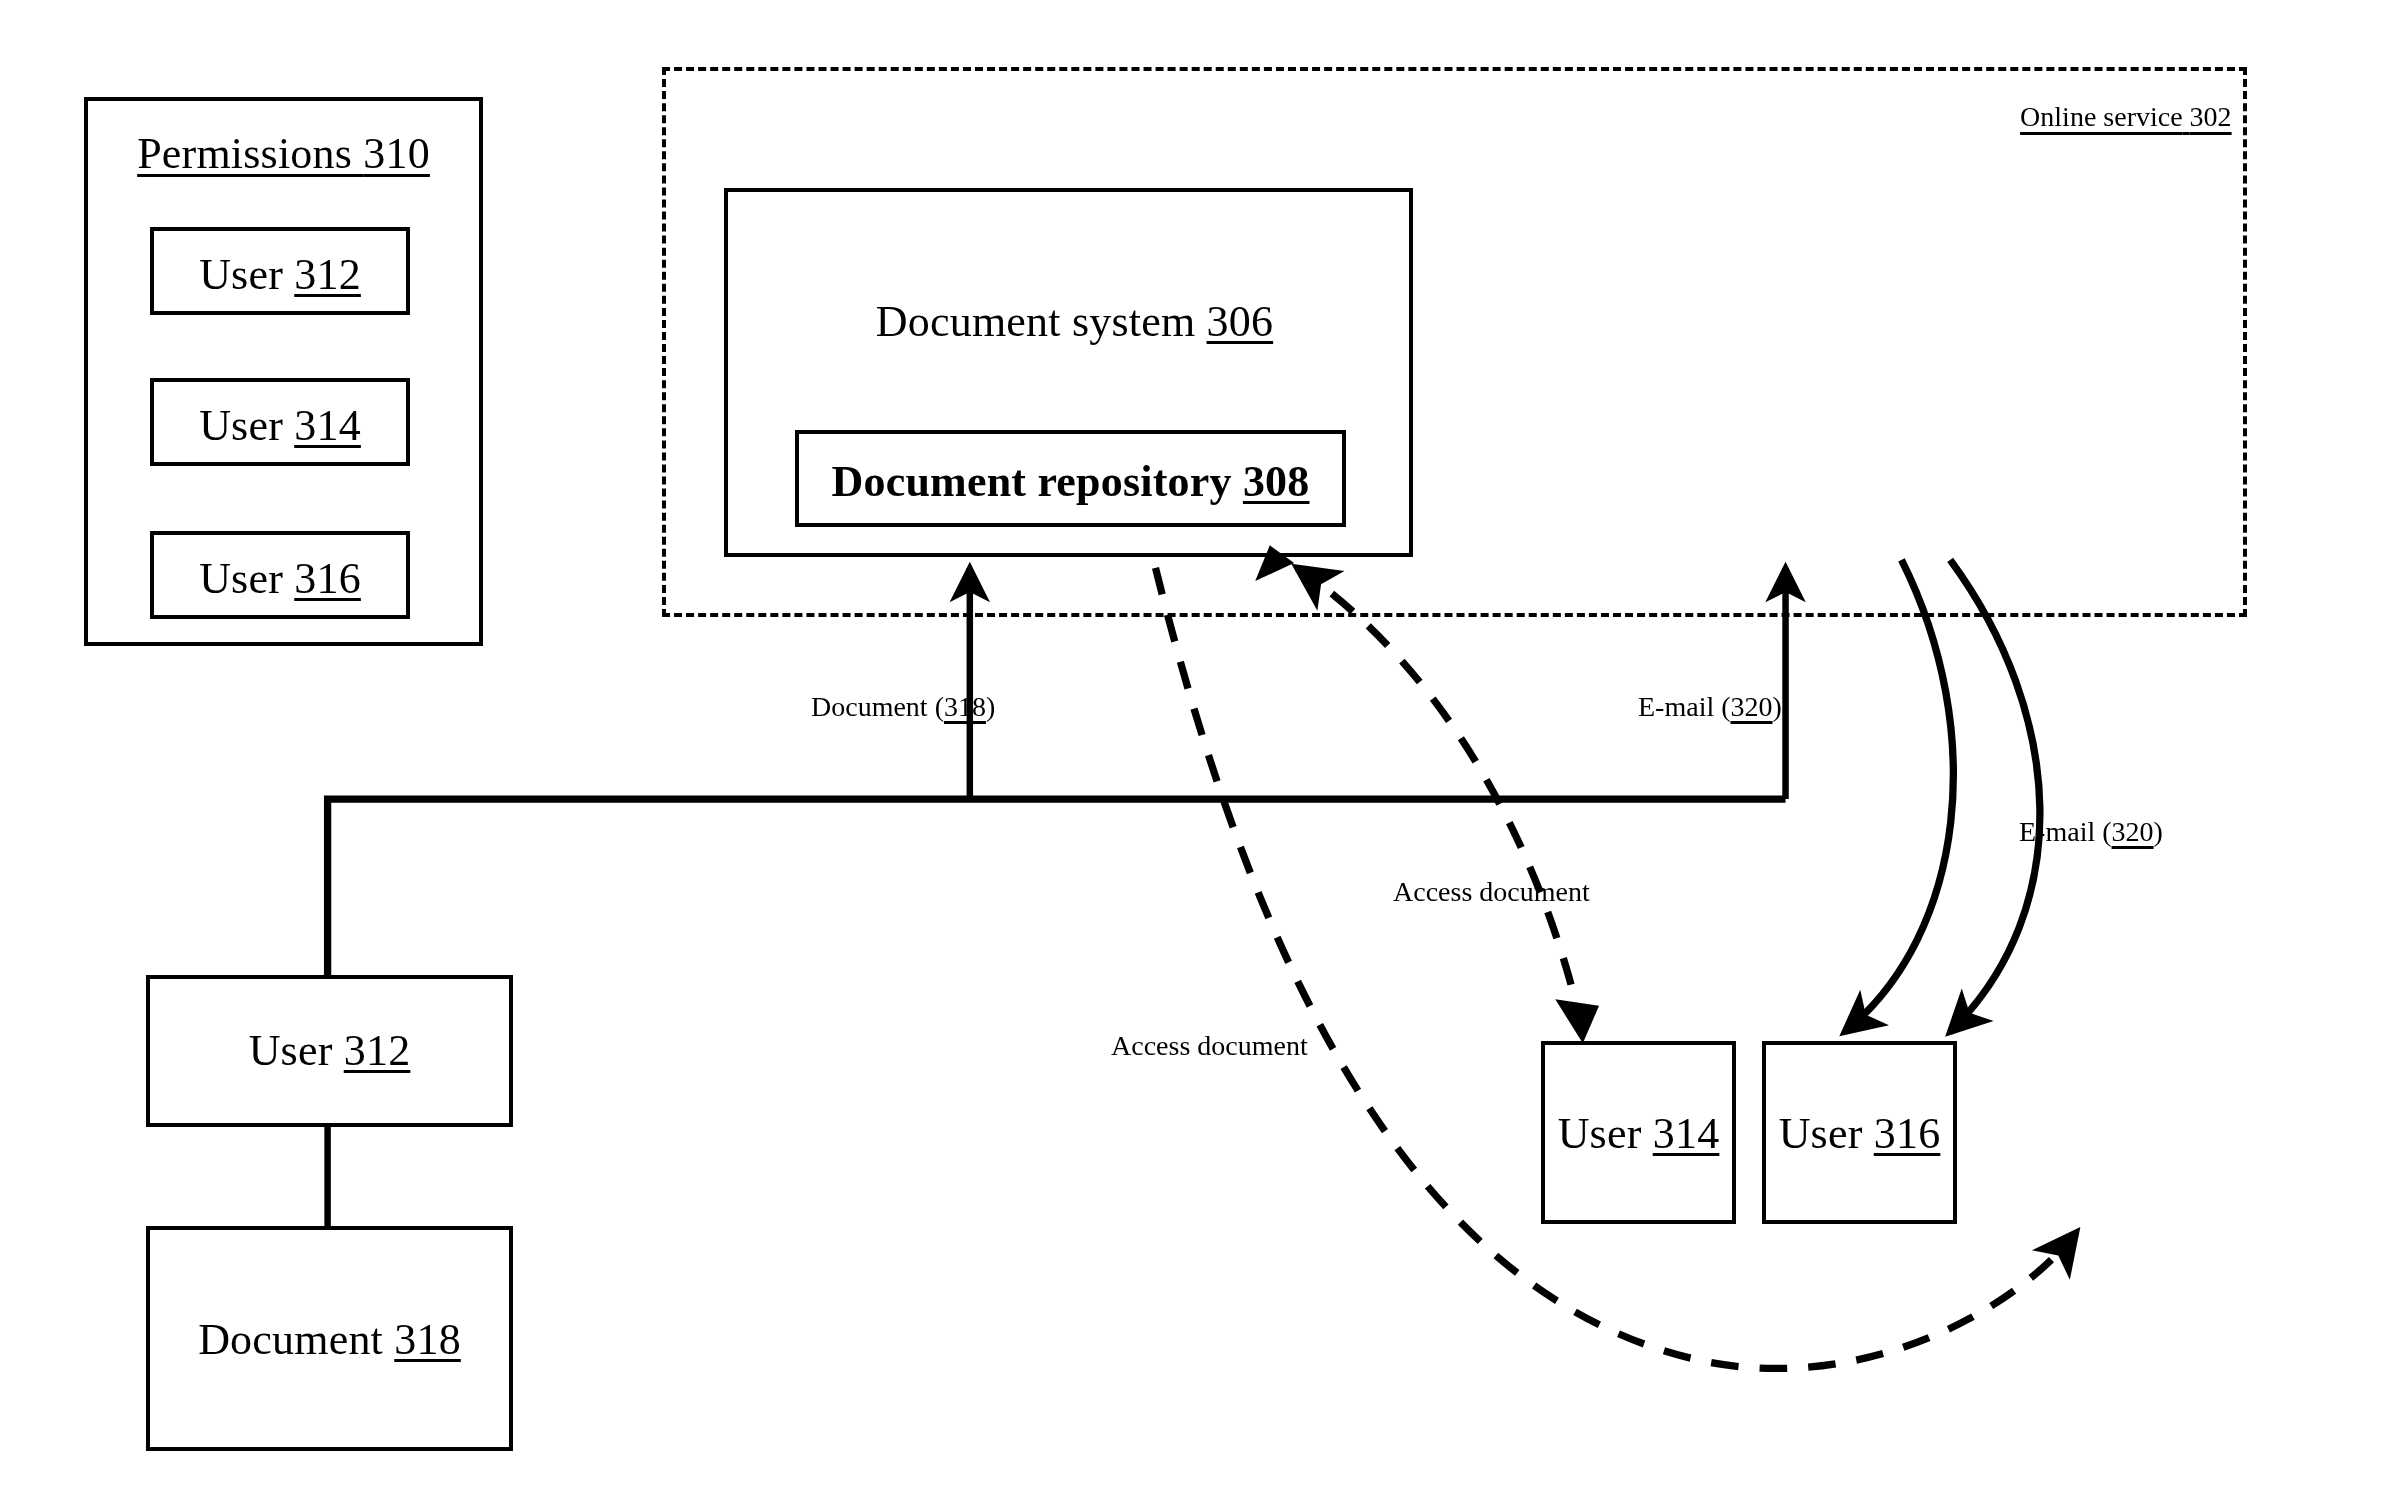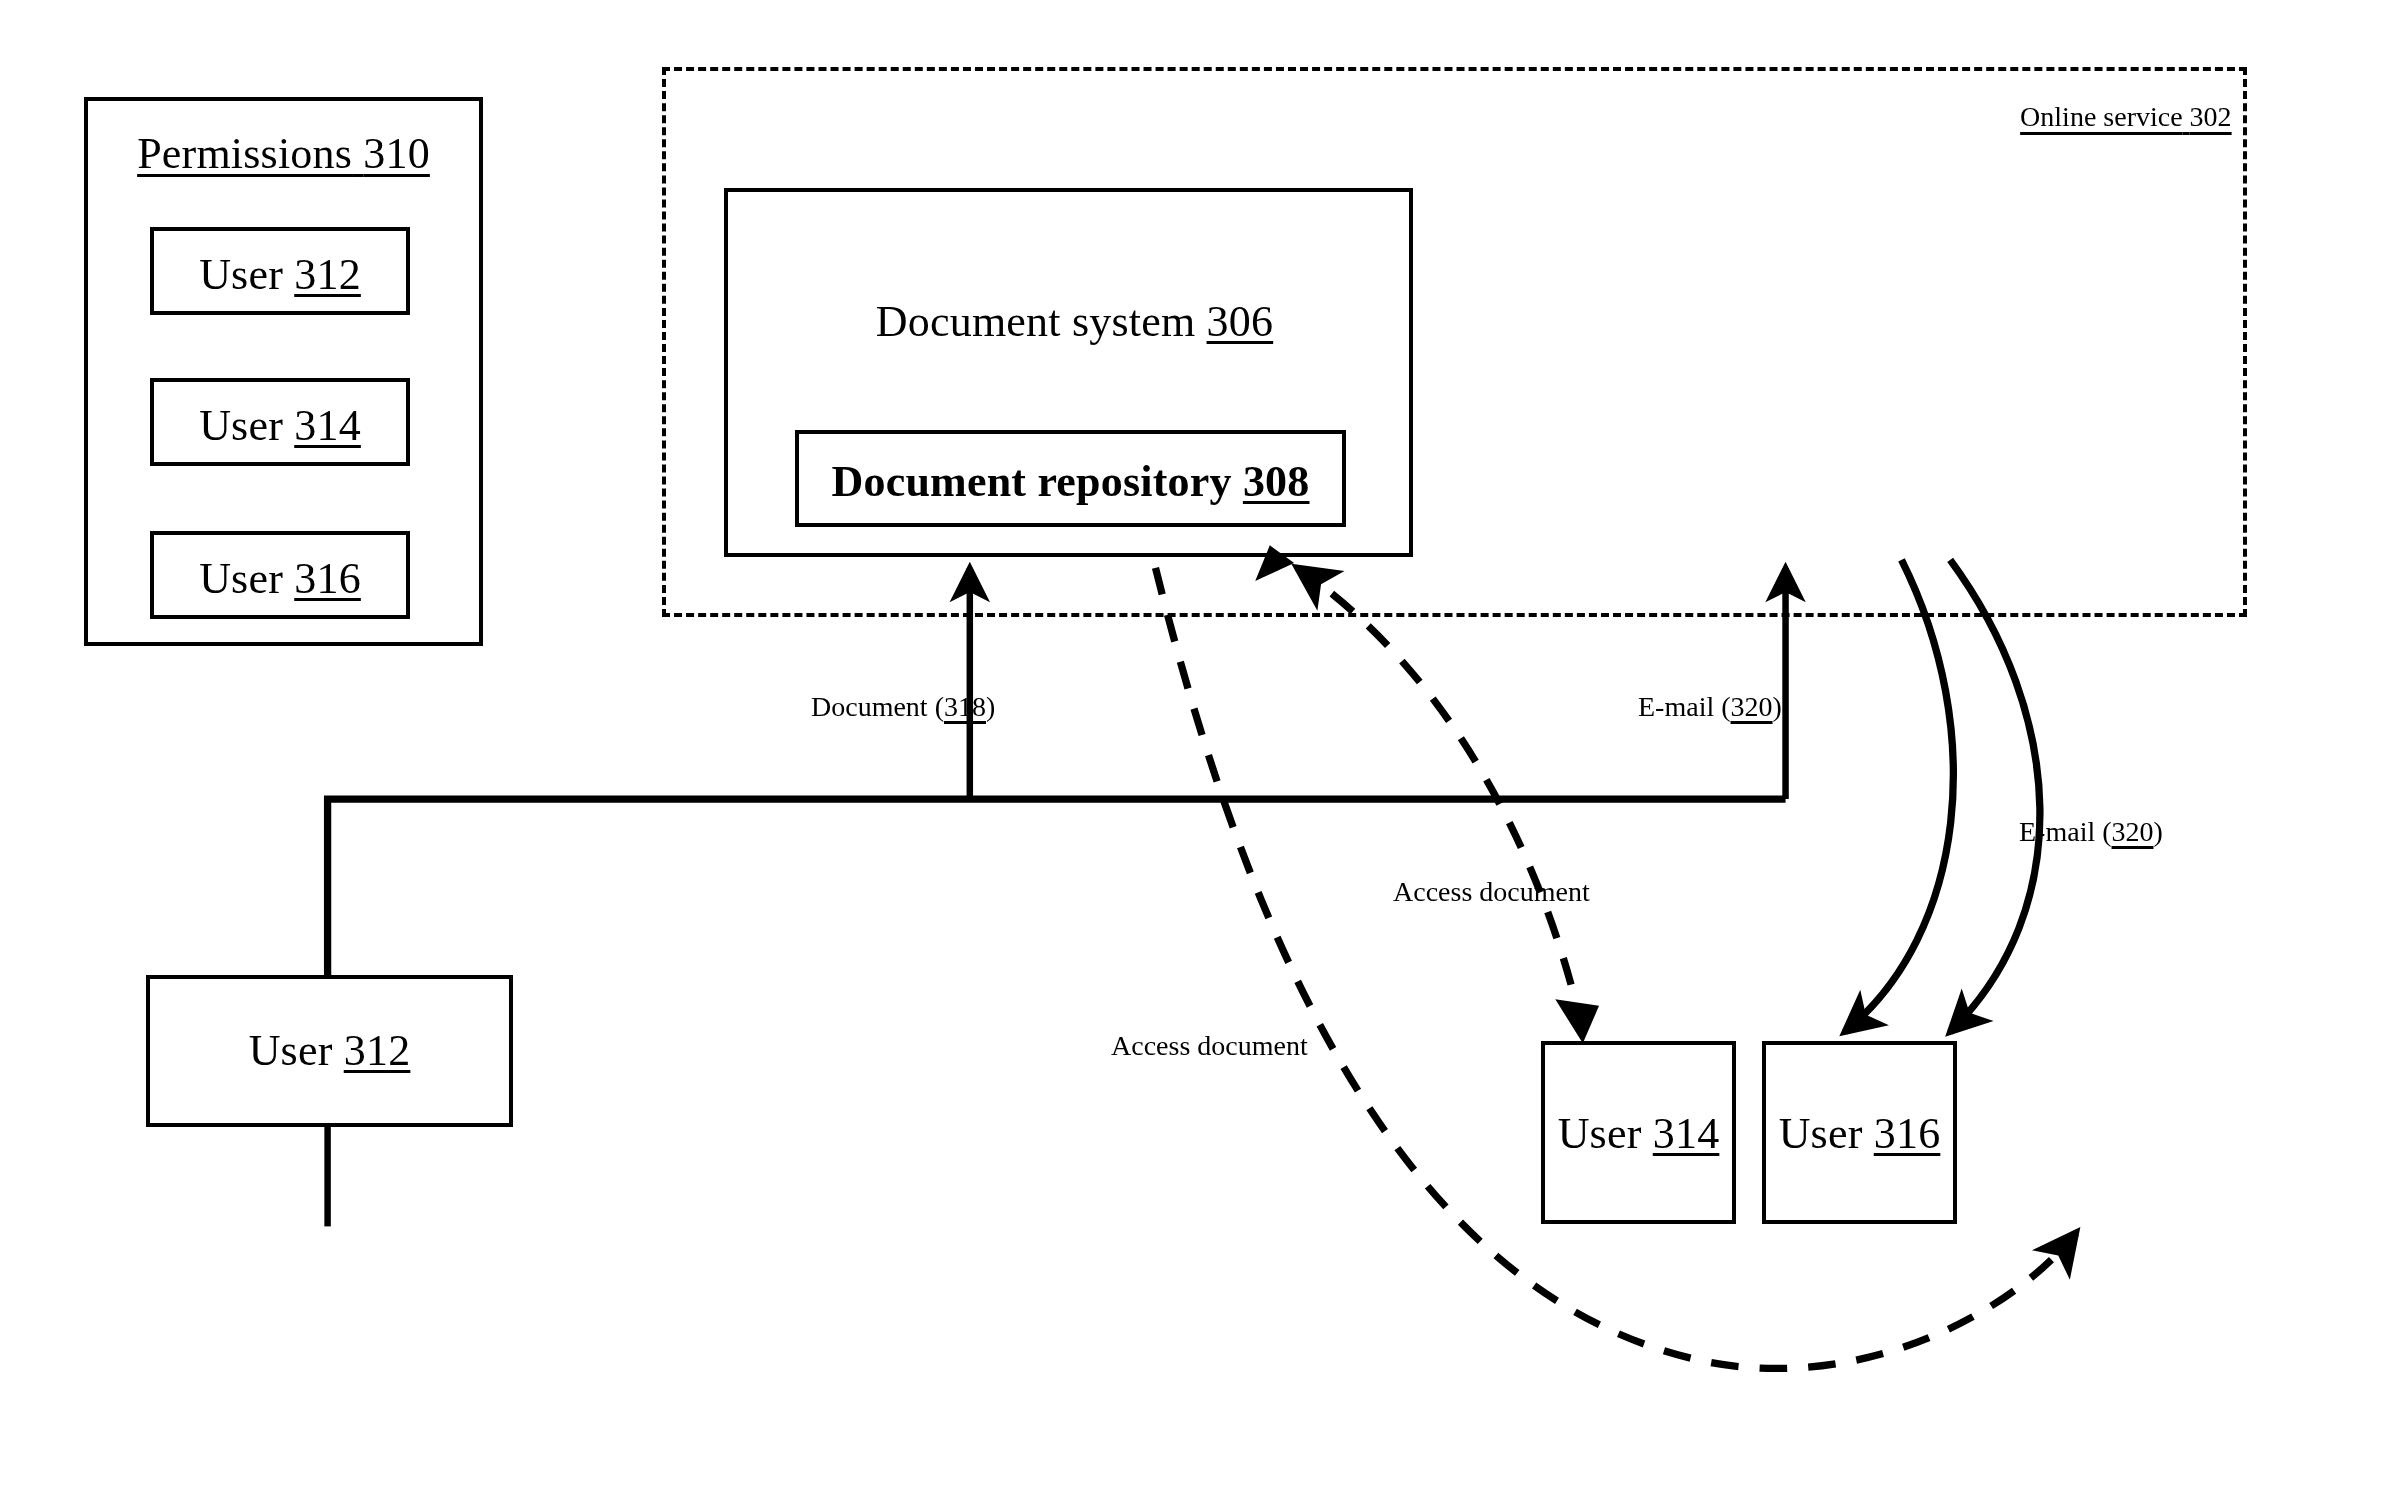--- a/index.html
+++ b/index.html
@@ -178,20 +178,26 @@
 
   <div class="edge-label" style="left:1111px; top:1032px;">Access document</div>
 
   <div class="node-box" style="left:146px; top:975px; width:367px; height:152px;">
     <div class="node-label centered" style="top:50px;">
       <span>User</span>
       <span class="ref">312</span>
     </div>
   </div>
 
+  <div class="node-box" style="left:146px; top:1226px; width:367px; height:225px;">
+    <div class="node-label centered" style="top:88px;">
+      <span>Document</span>
+      <span class="ref">318</span>
+    </div>
+  </div>
 
   <div class="node-box" style="left:1541px; top:1041px; width:195px; height:183px;">
     <div class="node-label centered" style="top:67px;">
       <span>User</span>
       <span class="ref">314</span>
     </div>
   </div>
 
   <div class="node-box" style="left:1762px; top:1041px; width:195px; height:183px;">
     <div class="node-label centered" style="top:67px;">

